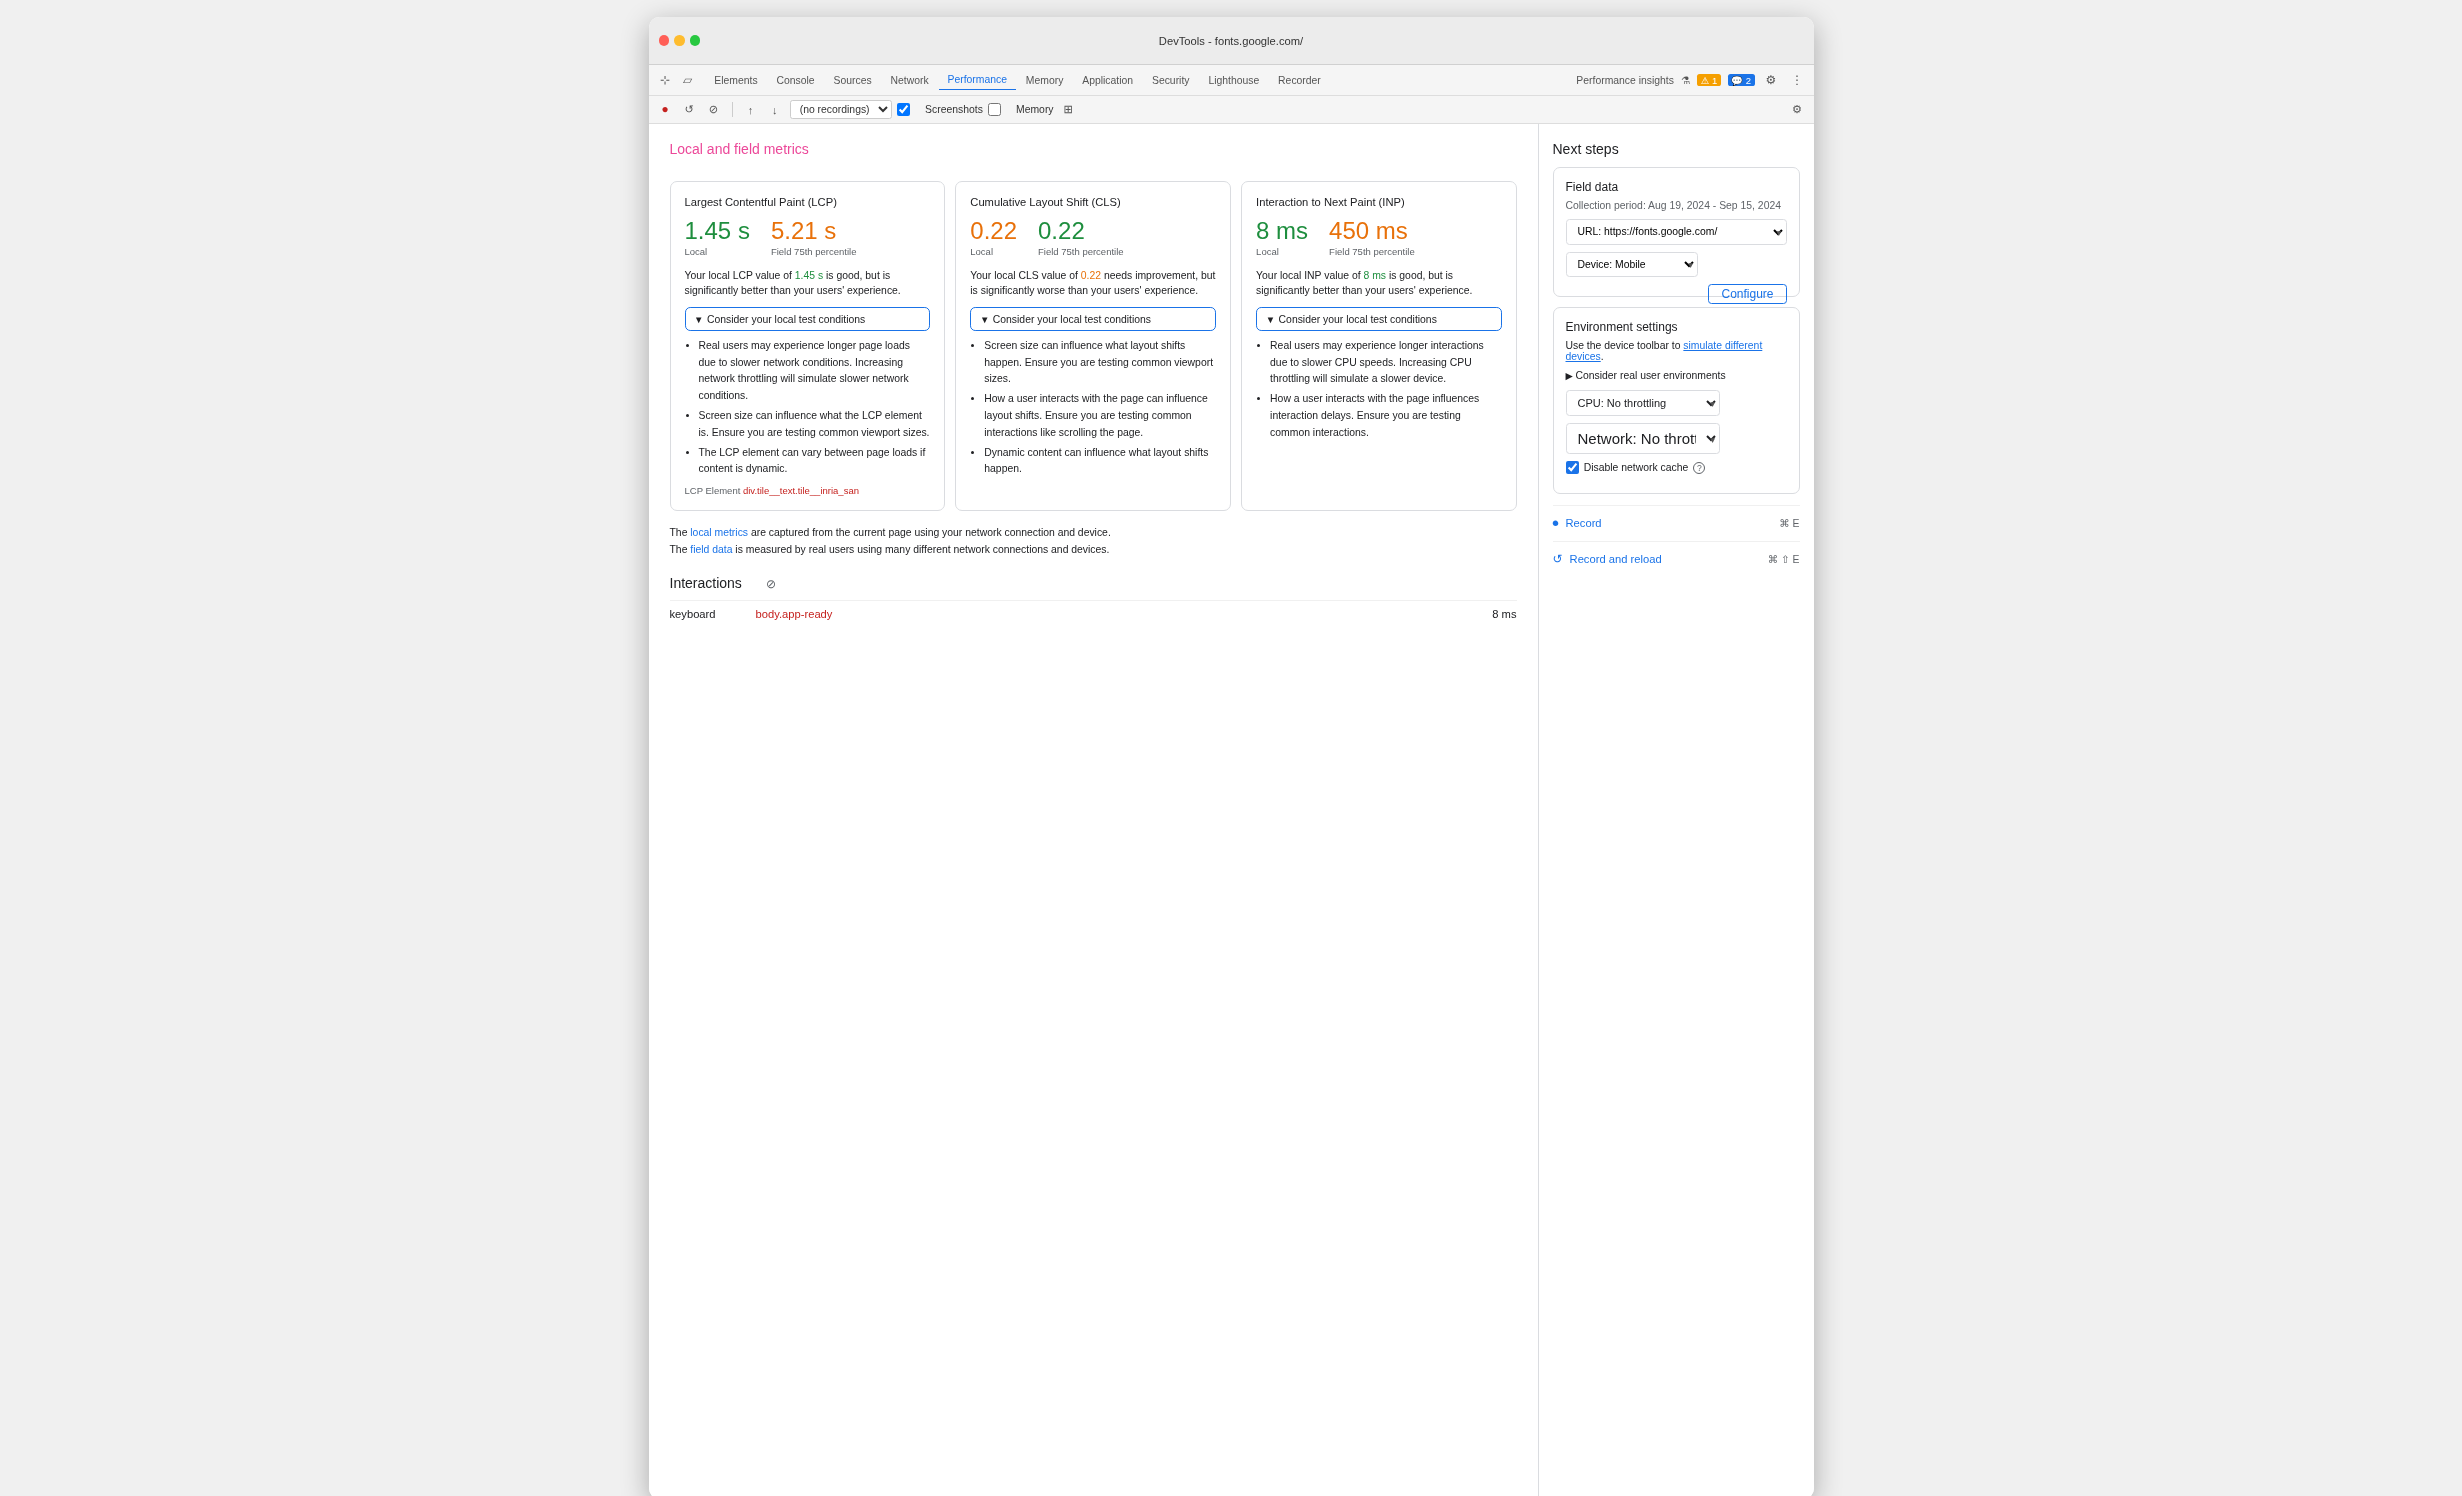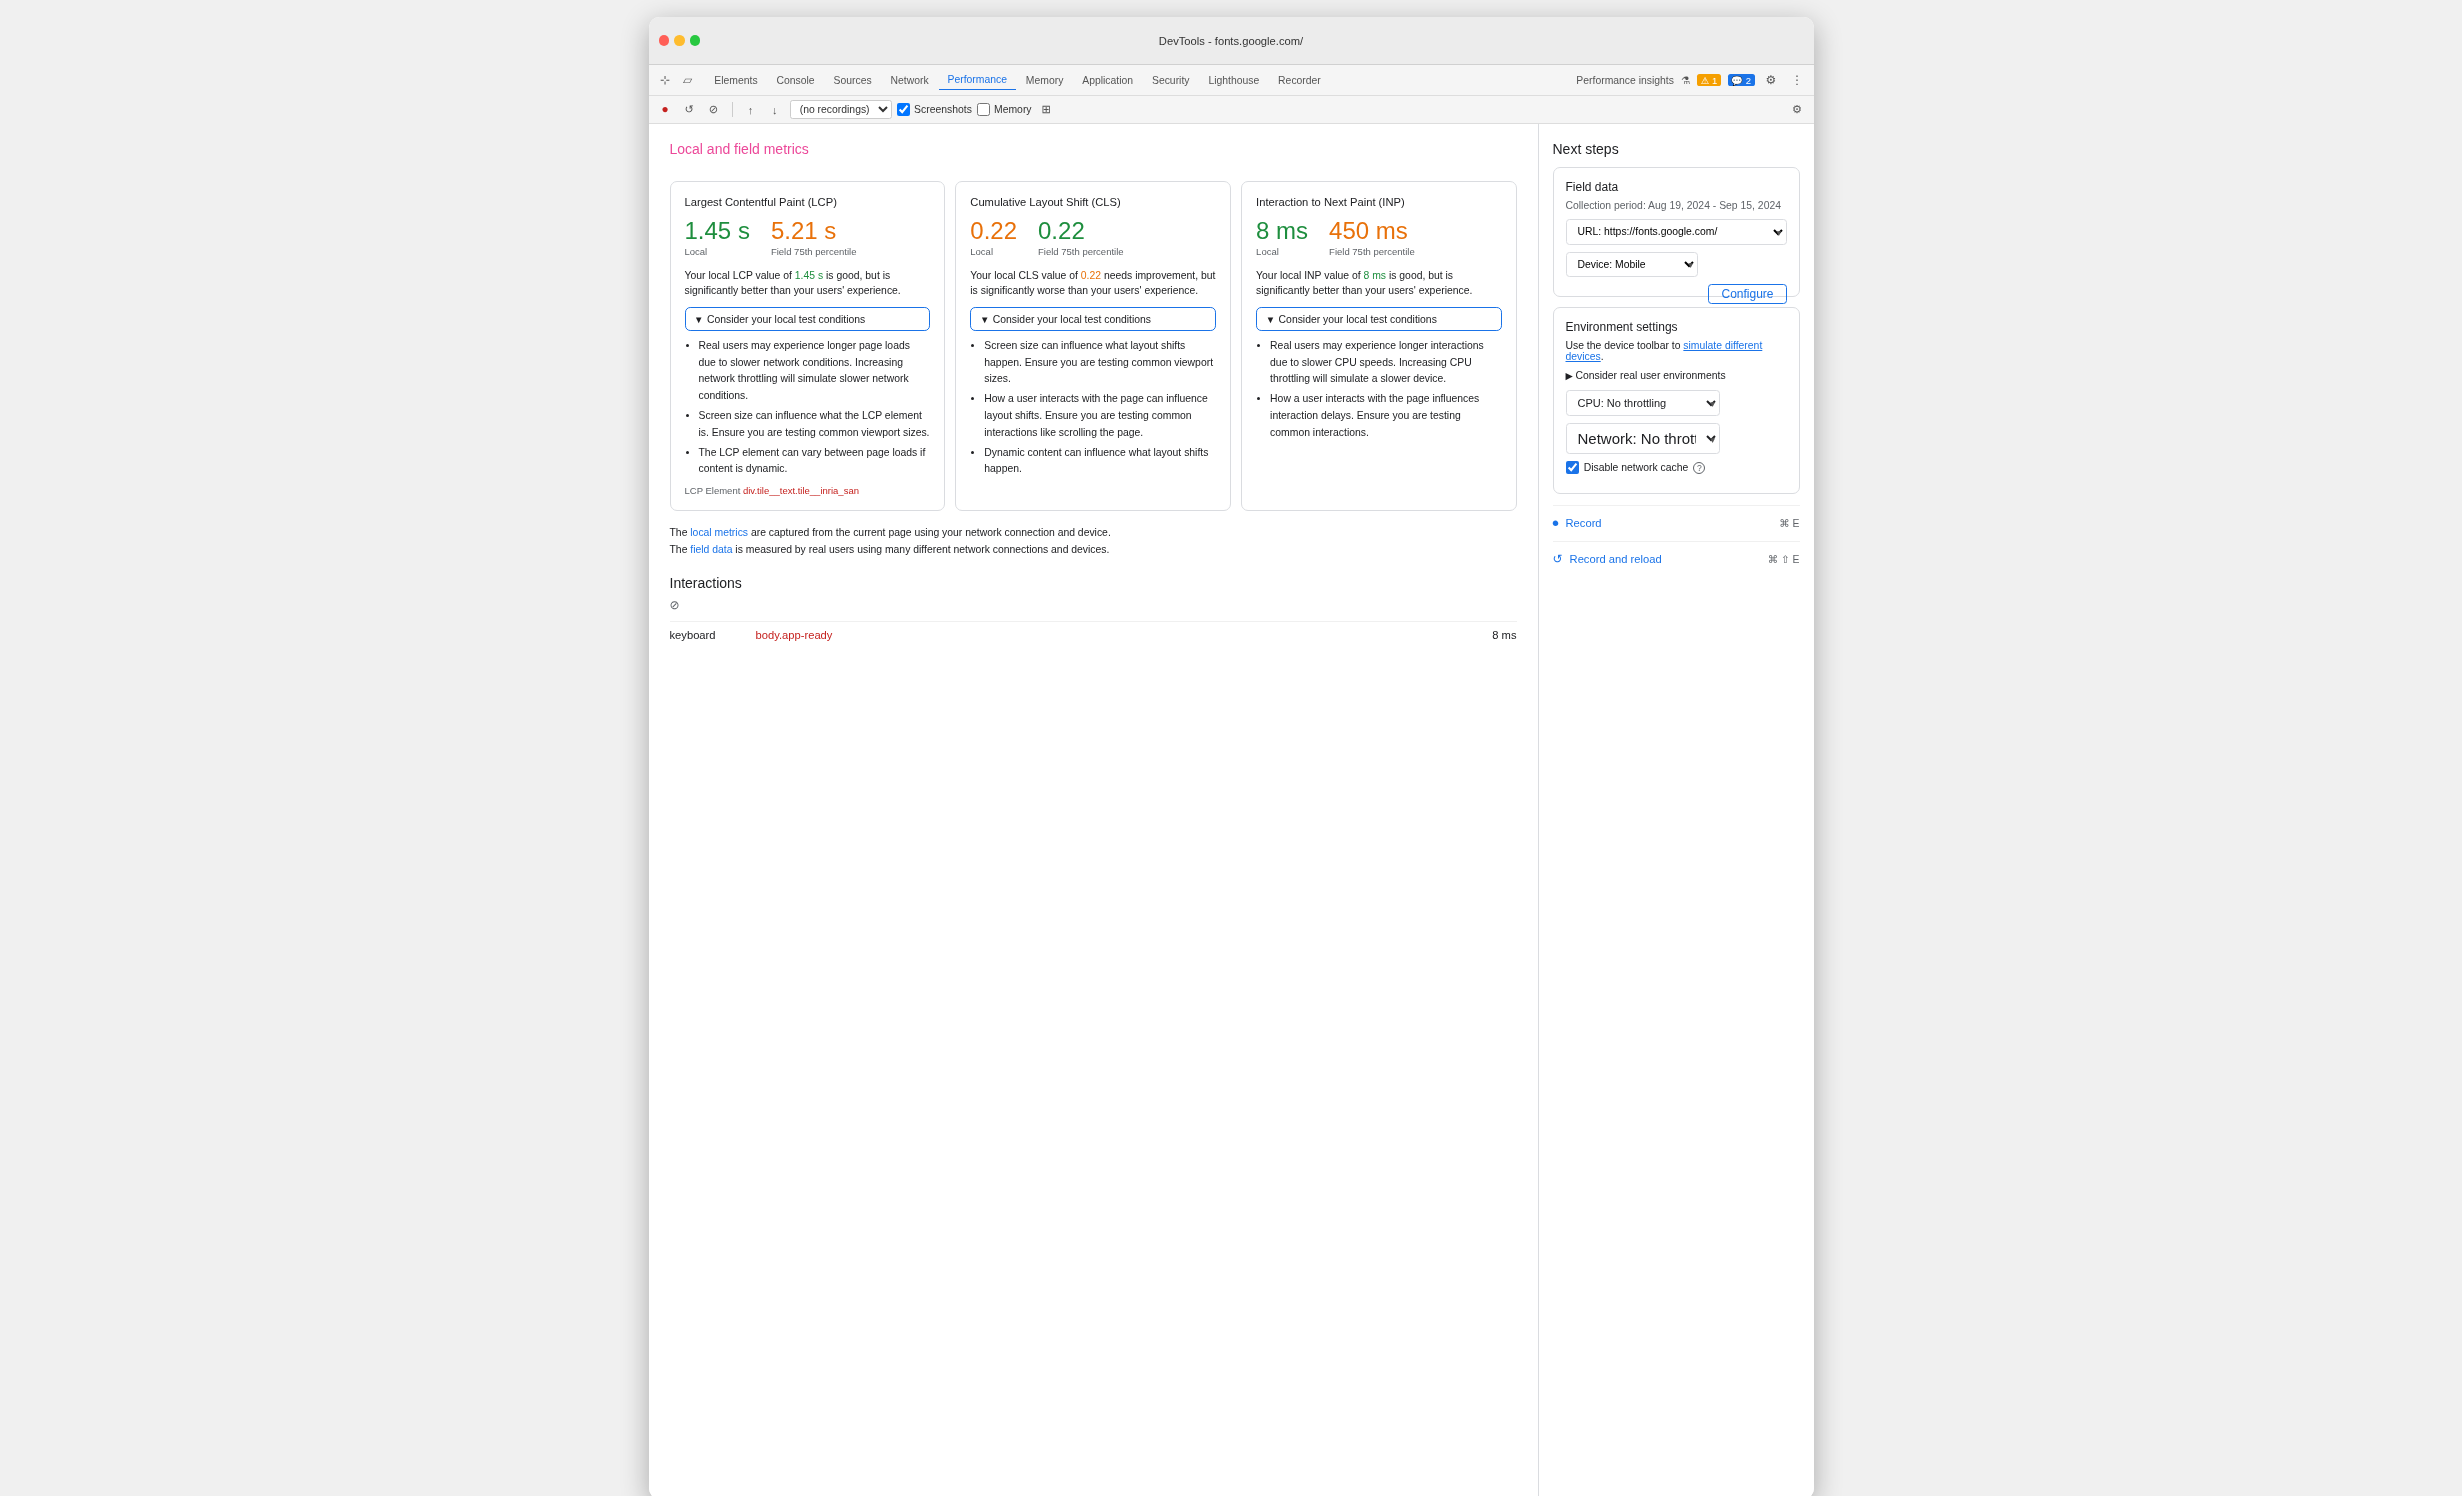--- a/index.html
+++ b/index.html
@@ -82,21 +82,21 @@
       color: #555; font-size: 11.2px; border-radius: 2.6px;
     }
     .toolbar-select-group {
       display: flex; align-items: center; gap: 3.5px;
     }
     .toolbar-select {
       border: 0.9px solid #ccc; background: white; padding: 1.7px 5.2px;
       font-size: 10.4px; border-radius: 2.6px; color: #333;
     }
     .toolbar-checkbox-group {
-      display: flex; align-items: center; gap: 4px; font-size: 10.4px; color: #333;
+      display: flex; align-items: center; gap: 15px; font-size: 10.4px; color: #333;
     }
     .toolbar-right { margin-left: auto; }
     .divider-v { width: 0.9px; height: 15.5px; background: #ccc; margin: 0 3.5px; }
 
     
     .main-layout {
       display: flex;
       height: calc(100vh - 121px);
       min-height: 518px;
     }
@@ -176,21 +176,21 @@
 
     
     .footer-note {
       font-size: 10.4px; color: #202124; line-height: 1.6; margin-top: 10.4px;
     }
     .footer-note a { color: #1a73e8; text-decoration: none; }
 
     
     .interactions-section { margin-top: 17px; }
     .interactions-header {
-      display: flex; align-items: flex-start; gap: 7px; margin-bottom: 8.6px; flex-direction: column;
+      display: flex; align-items: flex-end; gap: 24px; margin-bottom: 8.6px;
     }
     .interactions-title { font-size: 14px; font-weight: 500; color: #202124; }
     .interactions-icon { color: #5f6368; font-size: 12px; }
 
     .interaction-row {
       display: flex; align-items: center; padding: 7px 0;
       border-top: 0.9px solid #f0f0f0;
     }
     .interaction-name { font-size: 11.2px; color: #202124; min-width: 86px; }
     .interaction-target { font-size: 11.2px; color: #c5221f; flex: 1; }

